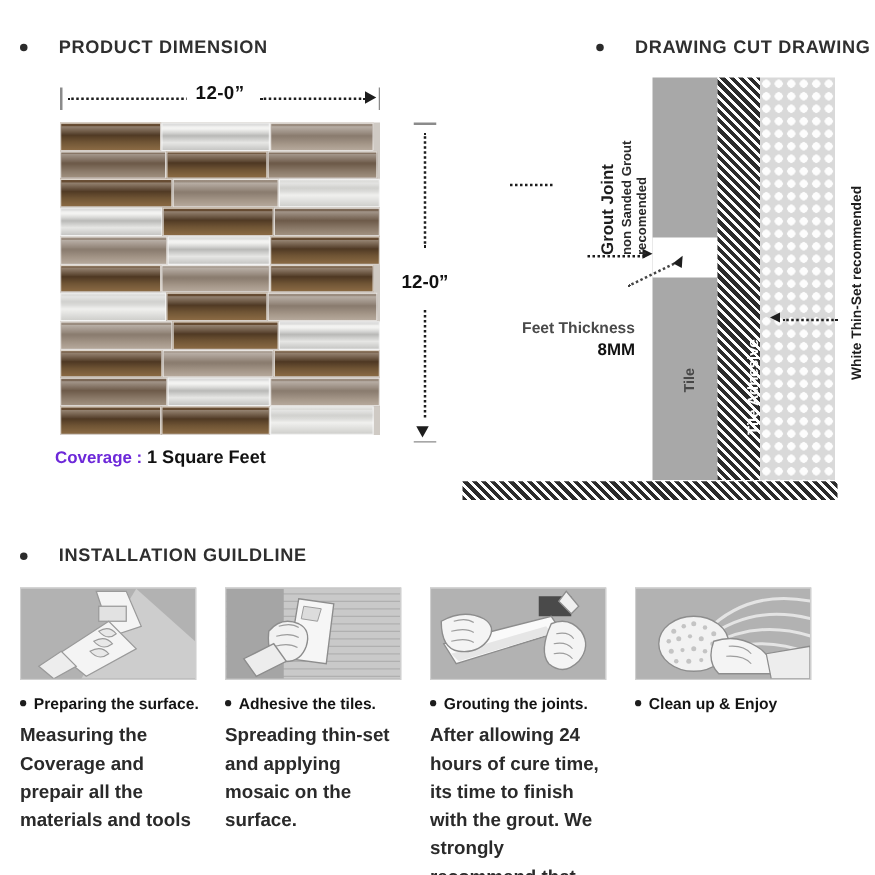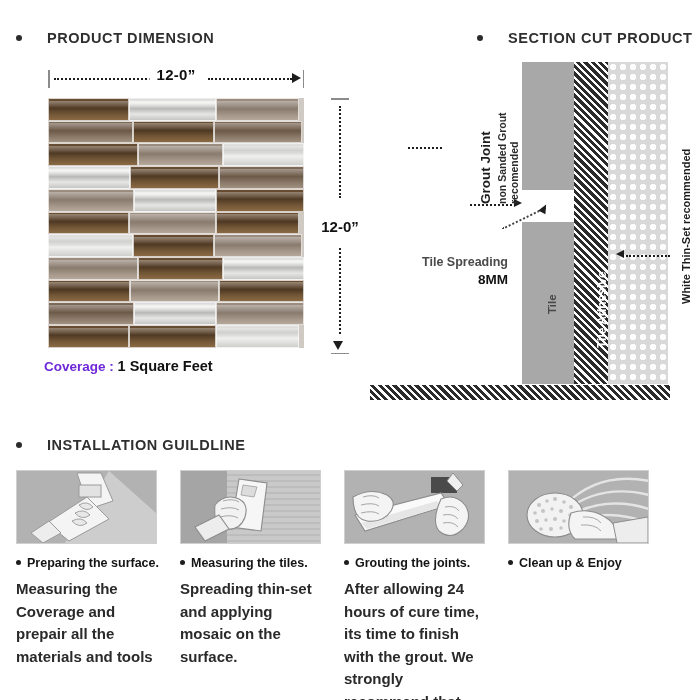--- a/index.html
+++ b/index.html
@@ -486,21 +486,21 @@
   <span class="dim-label">12-0”</span>
 </div>
 
 <div id="coverage">
   <span class="cov-lbl">Coverage :</span>
   <span class="cov-val">1 Square Feet</span>
 </div>
 
 <div class="sec-header" id="hdr-section">
   <span class="sec-bullet"></span>
-  <span class="sec-title">SECTION CUT PRODUCT</span>
+  <span class="sec-title">DRAWING CUT DRAWING</span>
 </div>
 
 <div id="section-cut">
   <div id="tile-band"></div>
   <div id="grout-gap"></div>
   <div id="adhesive-band"></div>
   <div id="substrate-band"></div>
   <div id="floor-band"></div>
 
   <span id="leader-left-dots"></span>
@@ -511,21 +511,21 @@
   <span id="leader-thinset"></span>
   <span id="leader-thinset-arrow"></span>
 
   <span class="vlabel" id="lbl-grout">Grout Joint</span>
   <span class="vlabel" id="lbl-grout-sub">non Sanded Grout recomended</span>
   <span class="vlabel" id="lbl-tile">Tile</span>
   <span class="vlabel" id="lbl-adhesive">Tile Adhesive</span>
   <span class="vlabel" id="lbl-thinset">White Thin-Set recommended</span>
 
   <div id="lbl-thickness">
-    <span class="tt-lbl">Tile Spreading</span><br>
+    <span class="tt-lbl">Feet Thickness</span><br>
     <span class="tt-val">8MM</span>
   </div>
 </div>
 
 <div class="sec-header" id="hdr-install">
   <span class="sec-bullet"></span>
   <span class="sec-title">INSTALLATION GUILDLINE</span>
 </div>
 
 <div id="steps">
@@ -574,21 +574,21 @@
         <polygon points="62,14 76,16 73,26 60,24" fill="#dcdcdc" stroke="#9d9d9d" stroke-width="0.8"></polygon>
         <path d="M34,34 q10,-12 24,-6 q10,5 6,18 q-5,14 -20,12 q-12,-2 -10,-24z" fill="#f2f2f2" stroke="#8d8d8d" stroke-width="1.1"></path>
         <path d="M42,30 q10,-3 16,1" fill="none" stroke="#9d9d9d" stroke-width="0.9"></path>
         <path d="M40,38 q11,-3 18,1" fill="none" stroke="#9d9d9d" stroke-width="0.9"></path>
         <path d="M39,46 q11,-3 18,1" fill="none" stroke="#9d9d9d" stroke-width="0.9"></path>
         <polygon points="14,56 38,44 48,58 24,70" fill="#ededed" stroke="#8d8d8d" stroke-width="1.1"></polygon>
       </svg>
     </div>
     <div class="step-head">
       <span class="step-bullet"></span>
-      <span class="step-title">Measuring the tiles.</span>
+      <span class="step-title">Adhesive the tiles.</span>
     </div>
     <div class="step-body">Spreading thin-set and applying mosaic on the surface.</div>
   </div>
 
   <div class="step">
     <div class="step-fig">
       <svg viewBox="0 0 139 72" preserveAspectRatio="none">
         <rect x="0" y="0" width="139" height="72" fill="#b2b2b2"></rect>
         <polygon points="86,6 112,6 112,22 86,22" fill="#4a4a4a"></polygon>
         <polygon points="10,44 96,22 104,34 20,60" fill="#fafafa" stroke="#8d8d8d" stroke-width="1.1"></polygon>

